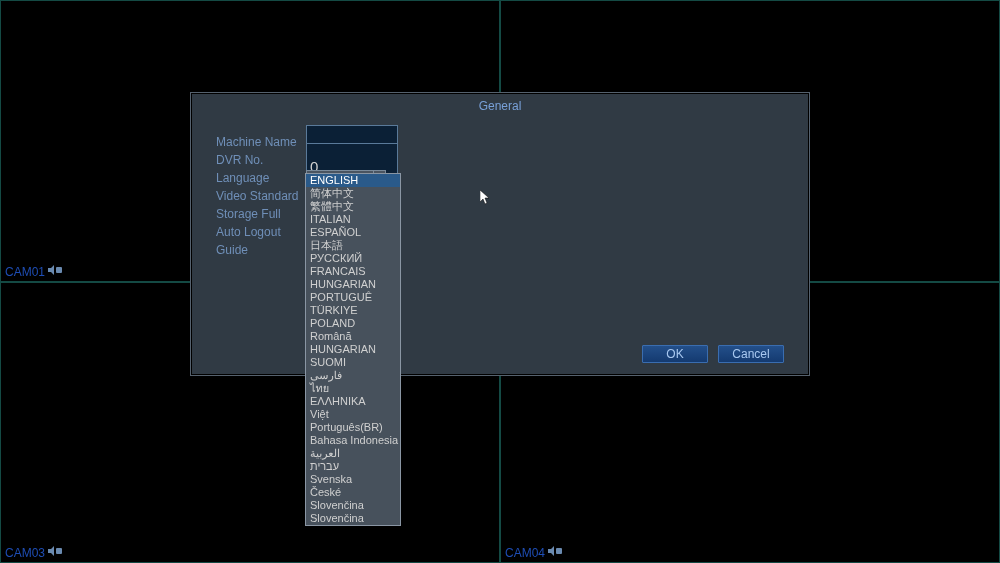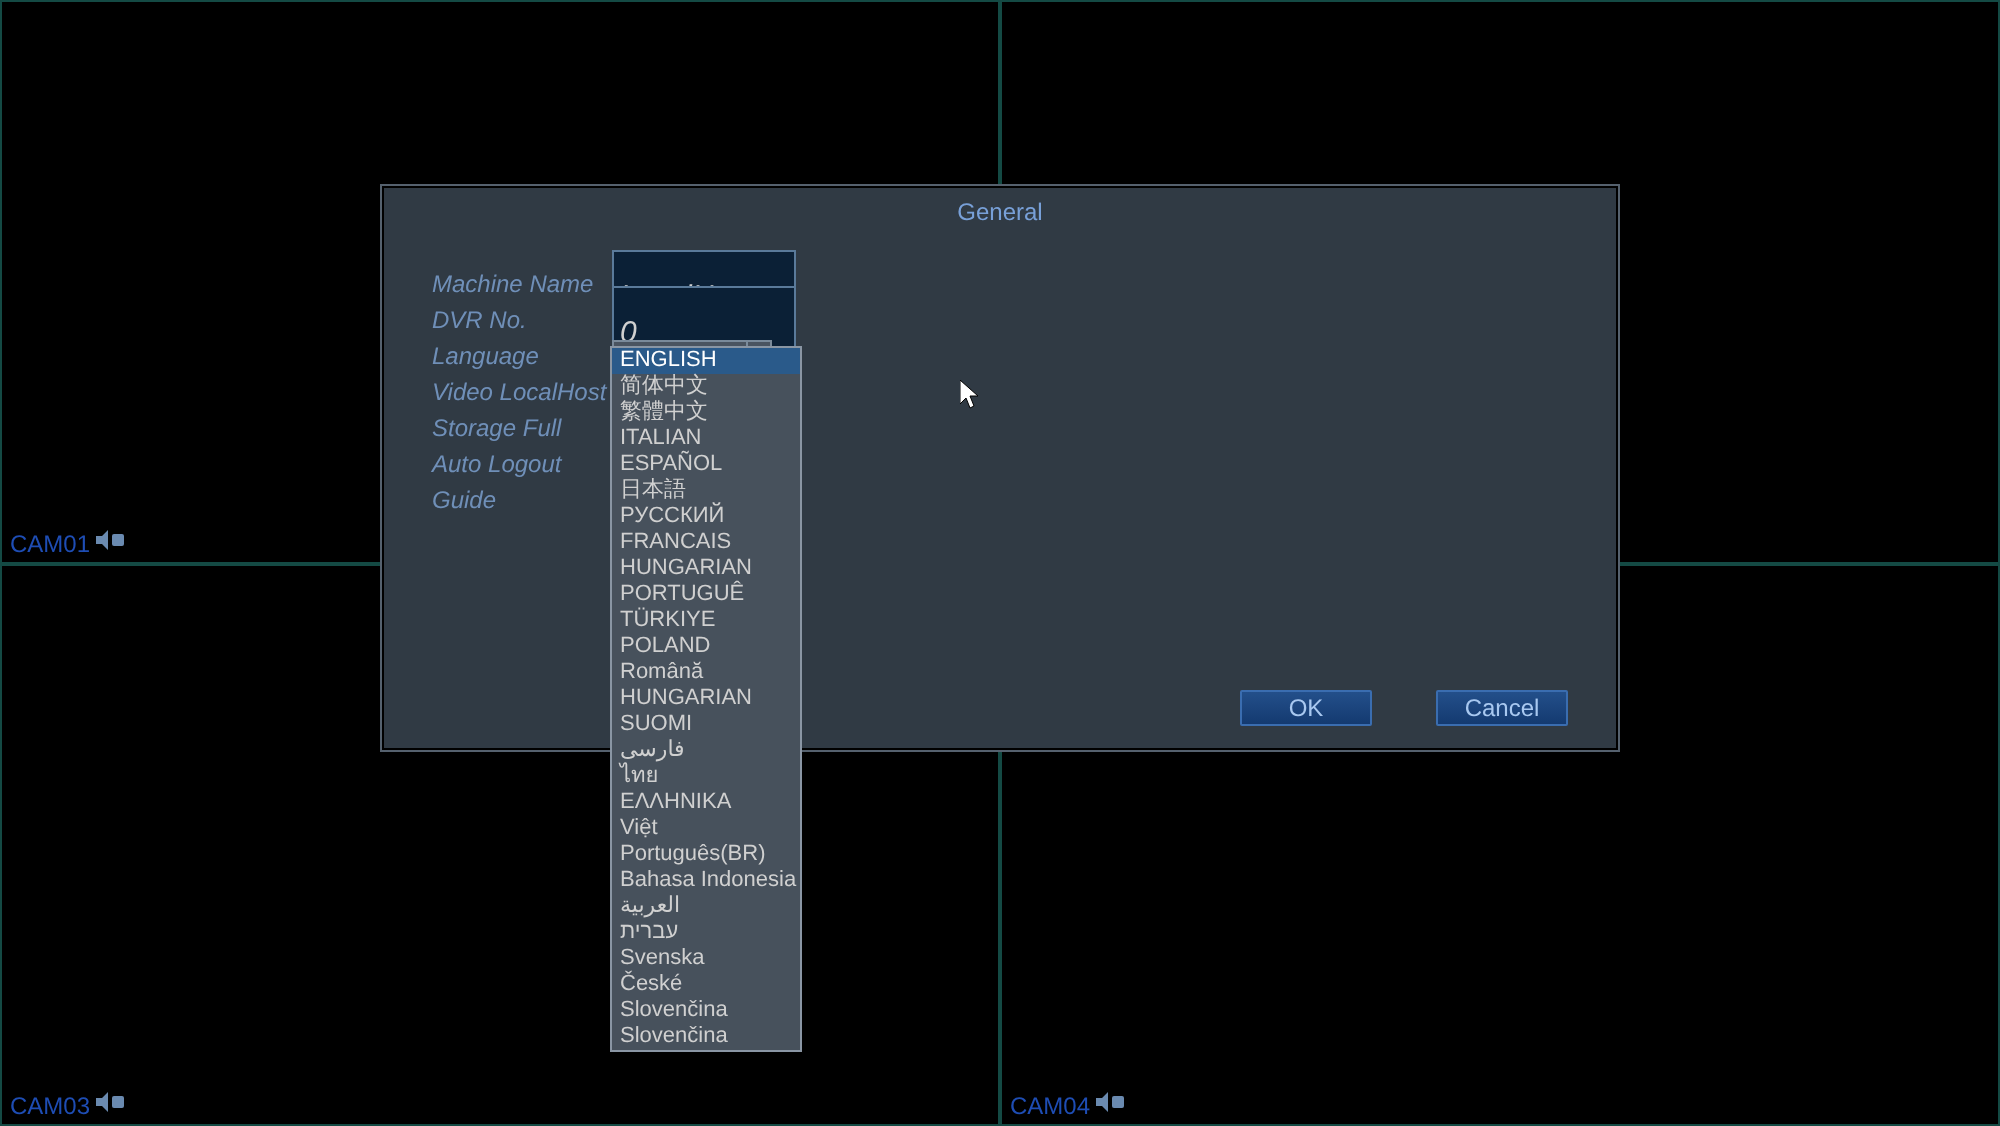--- a/index.html
+++ b/index.html
@@ -61,21 +61,20 @@
   .form {
     position: absolute;
     left: 25px;
     top: 40px;
   }
   .form-row {
     display: flex;
     align-items: center;
     height: 18px;
     margin-bottom: 0px;
-    font-style: italic;
   }
   .form-label {
     width: 90px;
     color: #6f8fb8;
     font-size: 12px;
   }
   .text-input {
     width: 92px;
     height: 16px;
     background: #0b2036;
@@ -136,21 +135,21 @@
   .dropdown-item.selected {
     background: #2a5a8a;
     color: #fff;
   }
   
   .button-row {
     position: absolute;
     right: 25px;
     bottom: 12px;
     display: flex;
-    gap: 32px;
+    gap: 10px;
     padding-left: 24px;
   }
   .btn {
     width: 66px;
     height: 18px;
     background: linear-gradient(#234f8a, #143a70);
     border: 1px solid #3a6db0;
     color: #a8c8f0;
     font-size: 12px;
     text-align: center;
@@ -219,21 +218,21 @@
       <div class="text-input">0</div>
     </div>
     <div class="form-row">
       <div class="form-label">Language</div>
       <div class="select-box">
         <span>ENGLISH</span>
         <span class="select-arrow"></span>
       </div>
     </div>
     <div class="form-row">
-      <div class="form-label">Video LocalHost</div>
+      <div class="form-label">Video Standard</div>
     </div>
     <div class="form-row">
       <div class="form-label">Storage Full</div>
     </div>
     <div class="form-row">
       <div class="form-label">Auto Logout</div>
     </div>
     <div class="form-row">
       <div class="form-label">Guide</div>
     </div>

